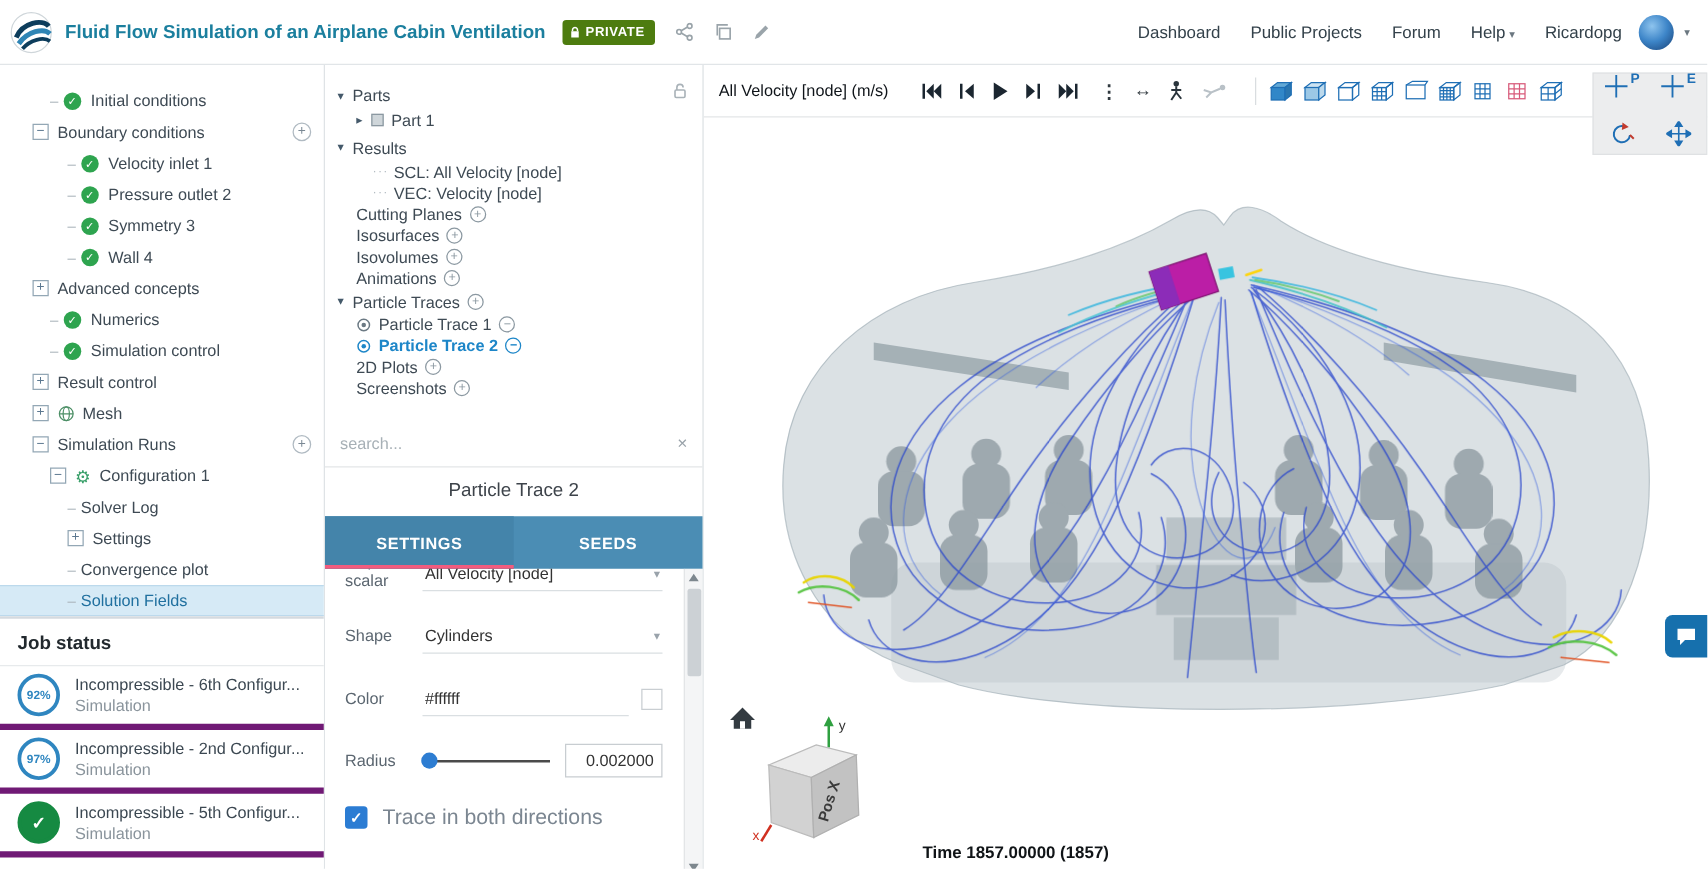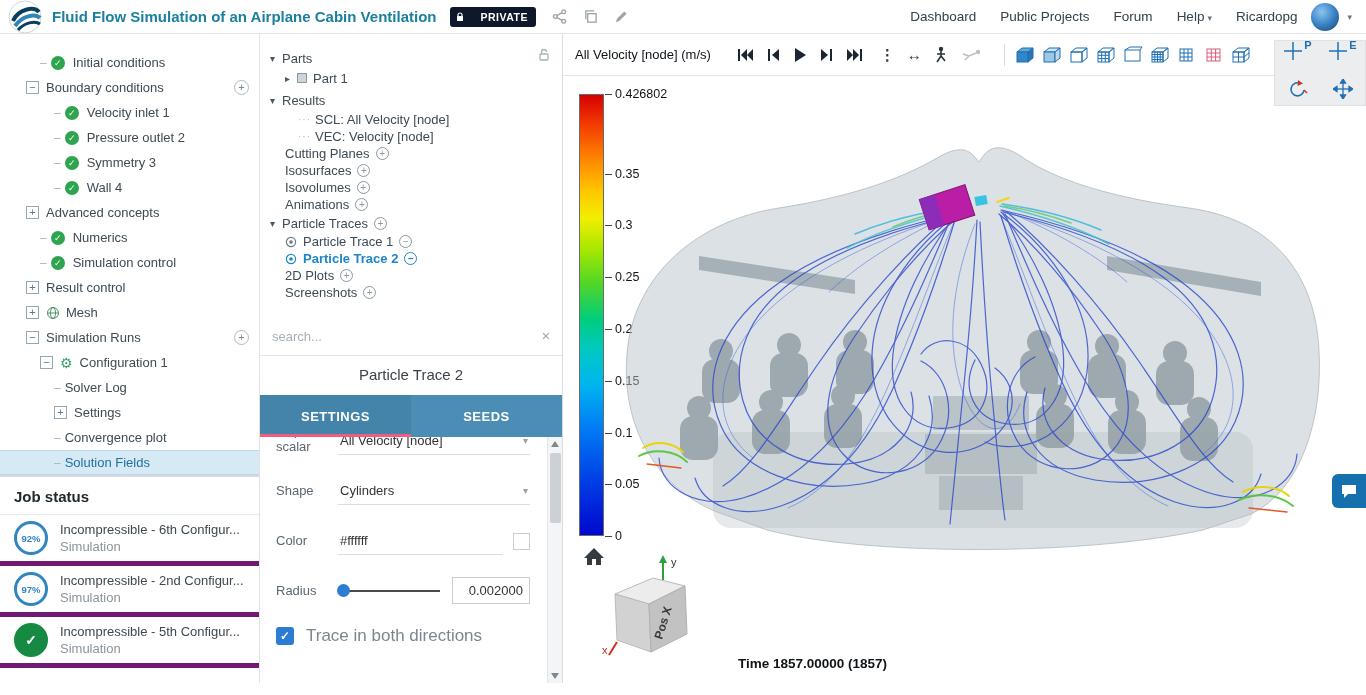--- a/index.html
+++ b/index.html
@@ -1,24 +1,24 @@
 <!DOCTYPE html>
 <html><head>
 <meta charset="utf-8">
 <style>
   * { box-sizing: border-box; margin: 0; padding: 0; }
   html,body { width:1366px; height:695px; overflow:hidden; background:#fff;
     font-family:"Liberation Sans", sans-serif; color:#3e4a54; }
 
   
-  .hdr { height:34px; display:flex; align-items:center; padding:0 14px 0 8px;
+  .hdr { height:52px; display:flex; align-items:center; padding:0 14px 0 8px;
          border-bottom:1px solid #e1e5e8; background:#fff; }
   .hdr-title { color:#1b7f9e; font-size:15px; font-weight:bold; margin:0 14px 0 10px; white-space:nowrap; }
-  .badge { background:#0f172a; color:#fff; font-size:10.5px; font-weight:bold; letter-spacing:.5px;
-           border-radius:3px; padding:4px 8px 4px 6px; display:flex; align-items:center; gap:16px; }
+  .badge { background:#4d7c0f; color:#fff; font-size:10.5px; font-weight:bold; letter-spacing:.5px;
+           border-radius:3px; padding:4px 8px 4px 6px; display:flex; align-items:center; gap:4px; }
   .hicon { margin-left:16px; color:#9aa4aa; display:flex; align-items:center; cursor:pointer; }
   .hspacer { flex:1; }
   .hnav { font-size:13.5px; color:#33414a; margin-left:24px; white-space:nowrap; cursor:pointer; }
   .hcaret { font-size:9px; color:#6b7780; margin-left:3px; }
   .avatar { width:28px; height:28px; border-radius:50%; margin-left:14px;
             background:radial-gradient(circle at 38% 32%, #8ec4ee 0%, #3d85c8 48%, #173f74 100%); }
 
   
   .cols { display:flex; height:649px; }
   .c1 { width:260px; border-right:1px solid #dfe3e6; position:relative; }
@@ -576,32 +576,20 @@
             <line x1="10" y1="3" x2="10" y2="17"></line>
             <line x1="3" y1="10" x2="17" y2="10"></line>
             <polygon points="10,0 7.5,4 12.5,4"></polygon>
             <polygon points="10,20 7.5,16 12.5,16"></polygon>
             <polygon points="0,10 4,7.5 4,12.5"></polygon>
             <polygon points="20,10 16,7.5 16,12.5"></polygon>
           </svg>
       </span>
     </div>
 
-    <div class="legend">
-      <span class="lbar"></span>
-      <span class="ltick" style="top:0%;">0.426802</span>
-      <span class="ltick" style="top:18%;">0.35</span>
-      <span class="ltick" style="top:29.7%;">0.3</span>
-      <span class="ltick" style="top:41.4%;">0.25</span>
-      <span class="ltick" style="top:53.1%;">0.2</span>
-      <span class="ltick" style="top:64.9%;">0.15</span>
-      <span class="ltick" style="top:76.6%;">0.1</span>
-      <span class="ltick" style="top:88.3%;">0.05</span>
-      <span class="ltick" style="top:100%;">0</span>
-    </div>
 
     <svg class="scene" viewBox="0 0 760 520">
       <defs>
         <g id="pax">
             <circle cx="0" cy="0" r="12"></circle>
             <rect x="-19" y="8" width="38" height="44" rx="13"></rect>
           </g>
       </defs>
       <path fill="#b7c3c9" fill-opacity="0.5" stroke="#9aa8b0" stroke-opacity="0.6" d="M 24,258 C 30,178 96,124 176,112 C 246,101 296,84 334,62 C 349,53 362,50 371,60 L 376,66 L 381,59 C 390,47 406,51 422,63 C 458,86 512,102 586,112 C 666,123 712,174 716,254 C 720,324 698,394 648,418 L 600,434 C 480,460 262,460 164,434 L 114,416 C 50,390 18,326 24,258 Z"></path>
       <g fill="#93a0a7" opacity="0.75">

